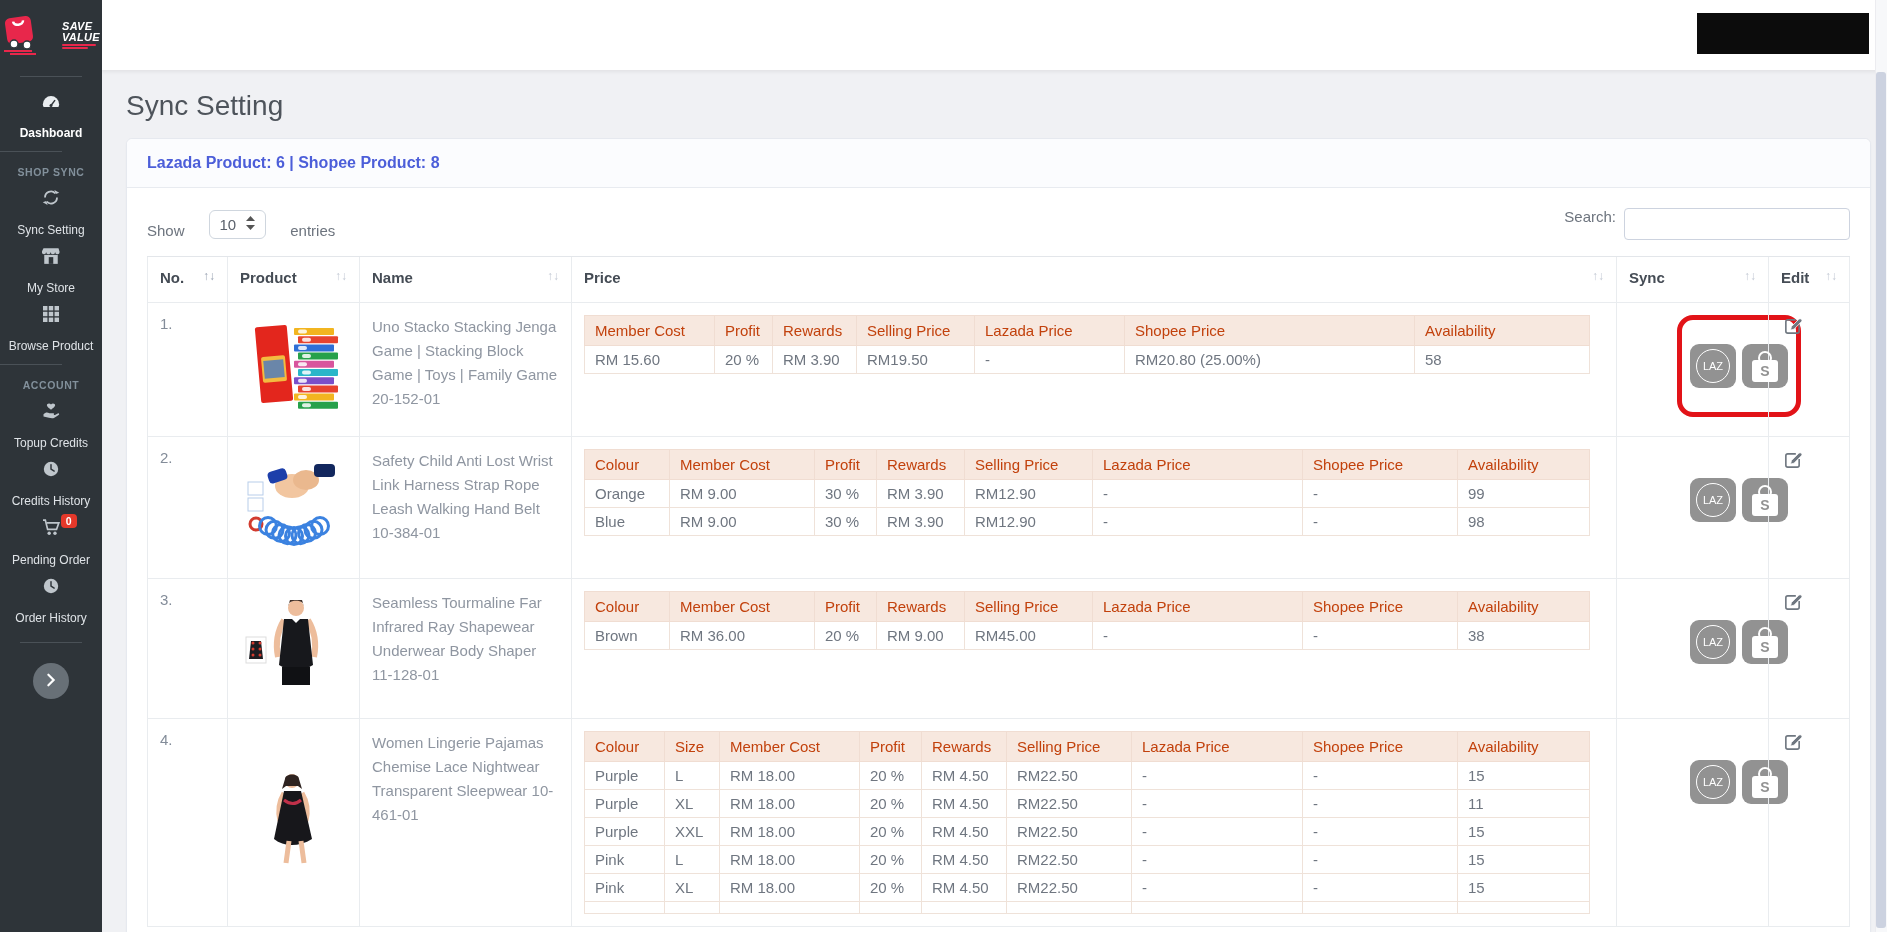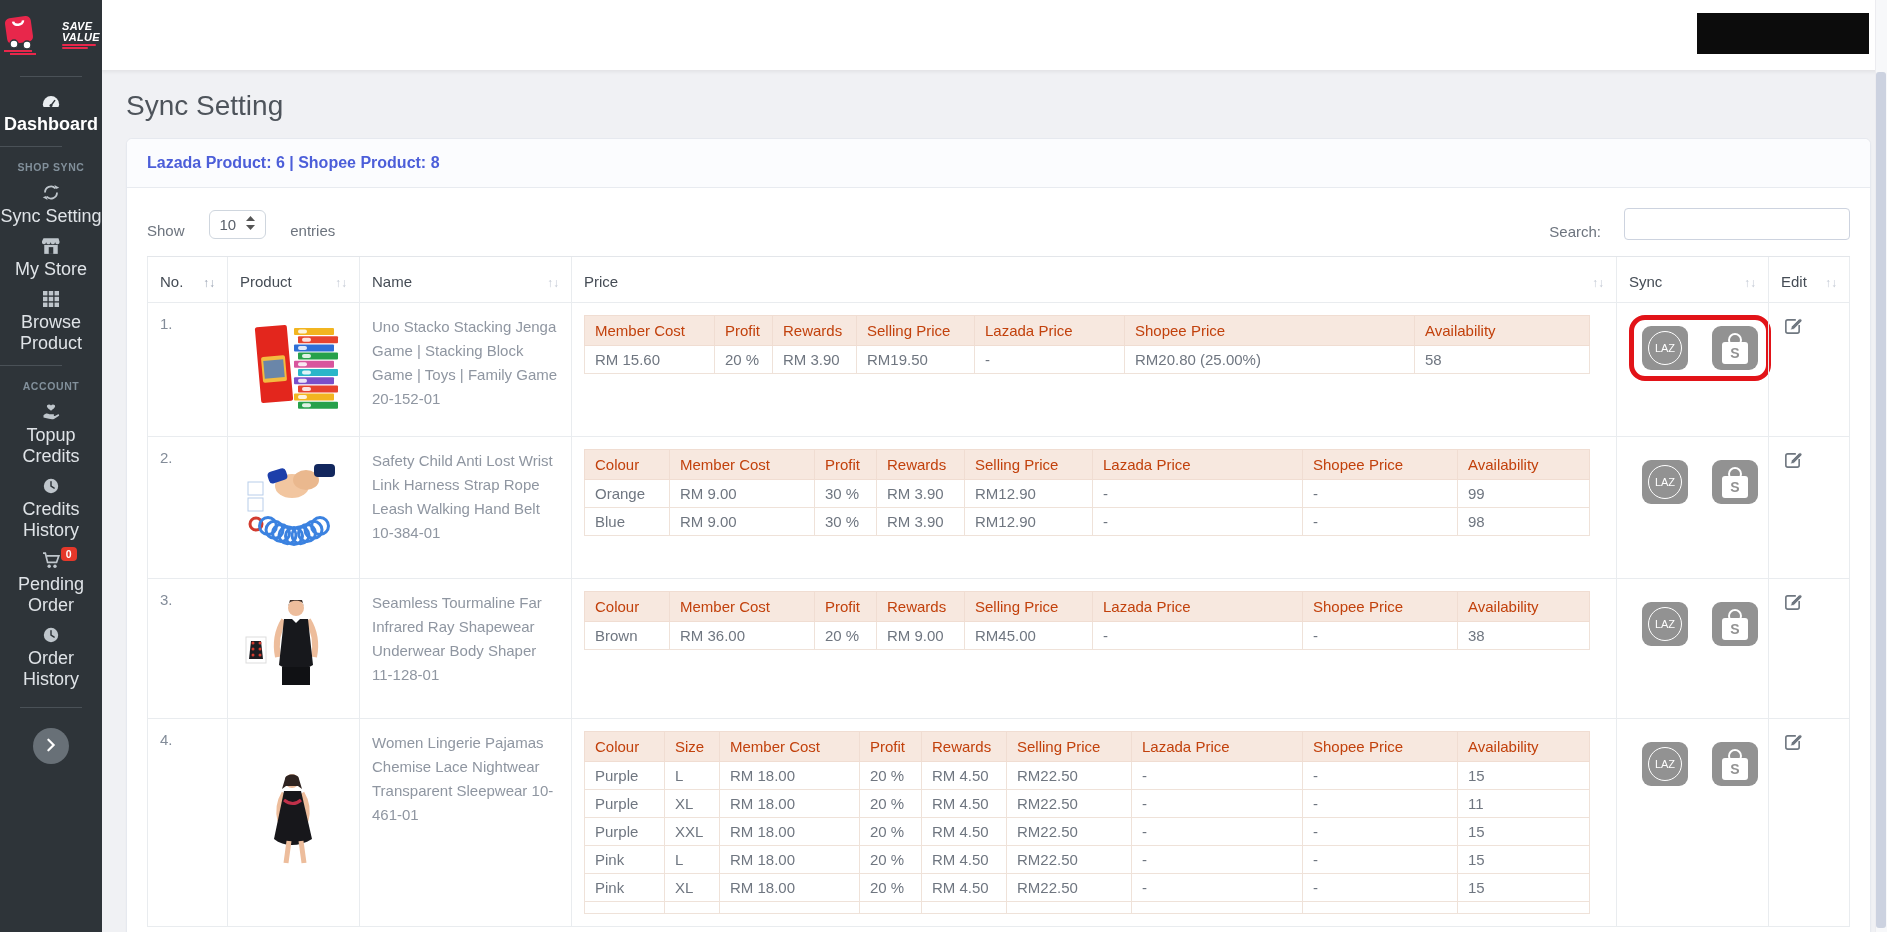--- a/index.html
+++ b/index.html
@@ -11,21 +11,21 @@
              display:flex; flex-direction:column; align-items:center; }
   .logo { height:70px; width:100%; display:flex; align-items:center; justify-content:center; gap:20px; cursor:pointer; }
   .logo-text { color:#fff; font-style:italic; font-weight:bold; font-size:11px; line-height:11px; letter-spacing:.3px; }
   .logo-text .bars { margin-top:2px; }
   .logo-text .bars i { display:block; height:2px; background:#e8274b; border-radius:2px; margin-top:1px; }
   .logo-text .bars i:nth-child(1){ width:34px; } .logo-text .bars i:nth-child(2){ width:26px; }
   .side-divider { width:62px; border-top:1px solid #4a5157; margin:6px 0; }
   .side-heading { color:#82909b; font-size:10.5px; font-weight:bold; letter-spacing:.6px; margin:14px 0 2px; text-align:center; width:100%; }
   .side-item { width:100%; text-align:center; margin:11px 0; cursor:pointer; }
   .side-item .iwrap { position:relative; display:inline-block; }
-  .side-item .label { margin-top:1px; font-size:18px; color:#dfe3e7; }
+  .side-item .label { margin-top:13px; font-size:12px; color:#dfe3e7; }
   .side-item.active .label { font-weight:bold; color:#ffffff; }
   .side-badge { position:absolute; top:-5px; right:-16px; background:#e5382a; color:#fff; font-size:10.5px; font-weight:bold;
                 border-radius:4px; padding:1px 5px; }
   .collapse-btn { margin-top:14px; width:36px; height:36px; border-radius:50%; border:none; background:#687077;
                   display:flex; align-items:center; justify-content:center; cursor:pointer; }
 
   
   .topbar { position:absolute; left:102px; top:0; right:0; height:70px; background:#fff;
             box-shadow:0 2px 3px rgba(58,59,69,.08); z-index:4; }
   .redacted { position:absolute; top:13px; right:18px; width:172px; height:41px; background:#0c0c0c; }
@@ -36,46 +36,46 @@
 
   .card { background:#fff; border:1px solid #e6e9ef; border-radius:6px; box-shadow:0 1px 2px rgba(0,0,0,.03); }
   .card-header { padding:15px 20px; background:#fbfcfe; border-bottom:1px solid #e8ebf0; border-radius:6px 6px 0 0;
                  color:#4c5ed9; font-weight:bold; font-size:16px; }
   .card-body { padding:20px; }
 
   .controls { display:flex; justify-content:space-between; align-items:center; margin-bottom:16px; font-size:15px; color:#6d747e; }
   .show-group { display:flex; align-items:flex-end; gap:24px; }
   .page-size { display:inline-flex; align-items:center; gap:10px; border:1px solid #cfd6de; border-radius:6px;
                padding:5px 10px; background:#fff; color:#5a616b; cursor:pointer; }
-  .search-group { display:flex; align-items:flex-end; gap:23px; }
+  .search-group { display:flex; align-items:flex-start; gap:8px; }
   .search-input { width:226px; height:32px; border:1px solid #cdd3df; border-radius:4px; padding:0 8px; font-size:14px;
                   font-family:"Liberation Sans", sans-serif; color:#555; }
 
   
   .ptable { width:100%; border-top:1px solid #e3e6ea; font-size:15px; }
   .trow { display:flex; border-bottom:1px solid #e9ecef; }
   .tcell { border-left:1px solid #e9ecef; padding:12px; }
   .trow .tcell:last-child { border-right:1px solid #e9ecef; }
   .c-no{ width:80px; } .c-product{ width:132px; } .c-name{ width:212px; }
   .c-price{ flex:1; } .c-sync{ width:152px; } .c-edit{ width:82px; }
   .thead { height:46px; }
-  .thead .tcell { display:flex; align-items:flex-end; justify-content:space-between; font-weight:normal; color:#454c55; cursor:pointer; }
+  .thead .tcell { display:flex; align-items:flex-start; justify-content:space-between; font-weight:bold; color:#454c55; cursor:pointer; }
   .sort { color:#c3c9d4; font-size:12px; margin-left:6px; white-space:nowrap; }
   .sorted .sort { color:#9aa3b3; }
   .rowno { color:#838c99; }
   .c-product.imgcell { display:flex; align-items:center; justify-content:center; }
   .pname { color:#8f96a1; line-height:24px; }
 
   table.nested { width:1005px; border-collapse:collapse; table-layout:fixed; }
   table.nested th { background:#f7e8df; color:#c2410c; font-weight:normal; text-align:left;
                     padding:6px 10px; border:1px solid #f0ddd2; font-size:15px; }
   table.nested td { padding:5px 10px; border:1px solid #efe2d9; color:#6f7680; font-size:15px; background:#fff; }
   table.nested tr.partial td { height:12px; padding:2px 10px; }
 
-  .sync-wrap { display:inline-flex; gap:24px; padding:6px 8px; border:5px solid transparent; border-radius:16px; }
+  .sync-wrap { display:inline-flex; gap:6px; padding:24px 8px; border:5px solid transparent; border-radius:16px;margin-left:48px; }
   .sync-wrap.highlight { border-color:#e21318; }
   .sync-btn { width:46px; height:44px; border-radius:9px; background:#929292; border:none; cursor:pointer;
               display:flex; align-items:center; justify-content:center; }
   .laz-circle { width:34px; height:34px; border:1.5px solid #fff; border-radius:50%; color:#fff; font-size:11px;
                 display:flex; align-items:center; justify-content:center; }
   .bag { position:relative; width:26px; height:31px; }
   .bag-handle { position:absolute; top:0; left:6px; width:14px; height:14px; border:2.5px solid #fff; border-radius:50%; }
   .bag-body { position:absolute; bottom:0; left:0; width:26px; height:22px; background:#fff; border-radius:3px;
               display:flex; align-items:center; justify-content:center; color:#929292; font-size:14px; font-weight:bold; }
   .edit-btn { background:none; border:none; cursor:pointer; padding:2px; }

